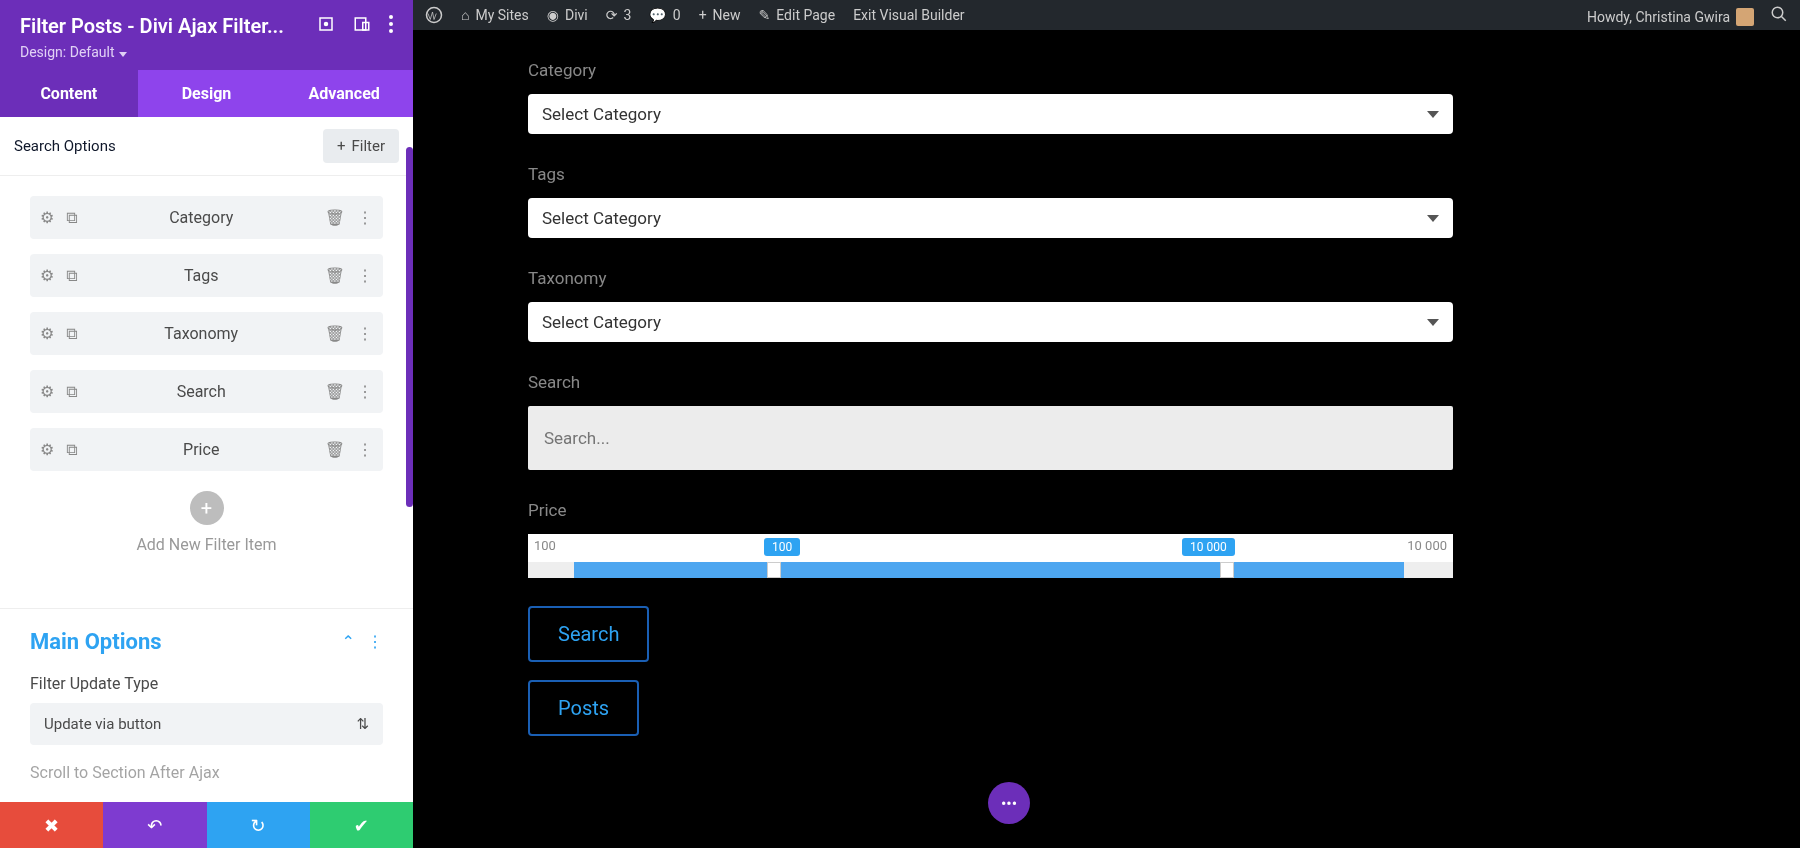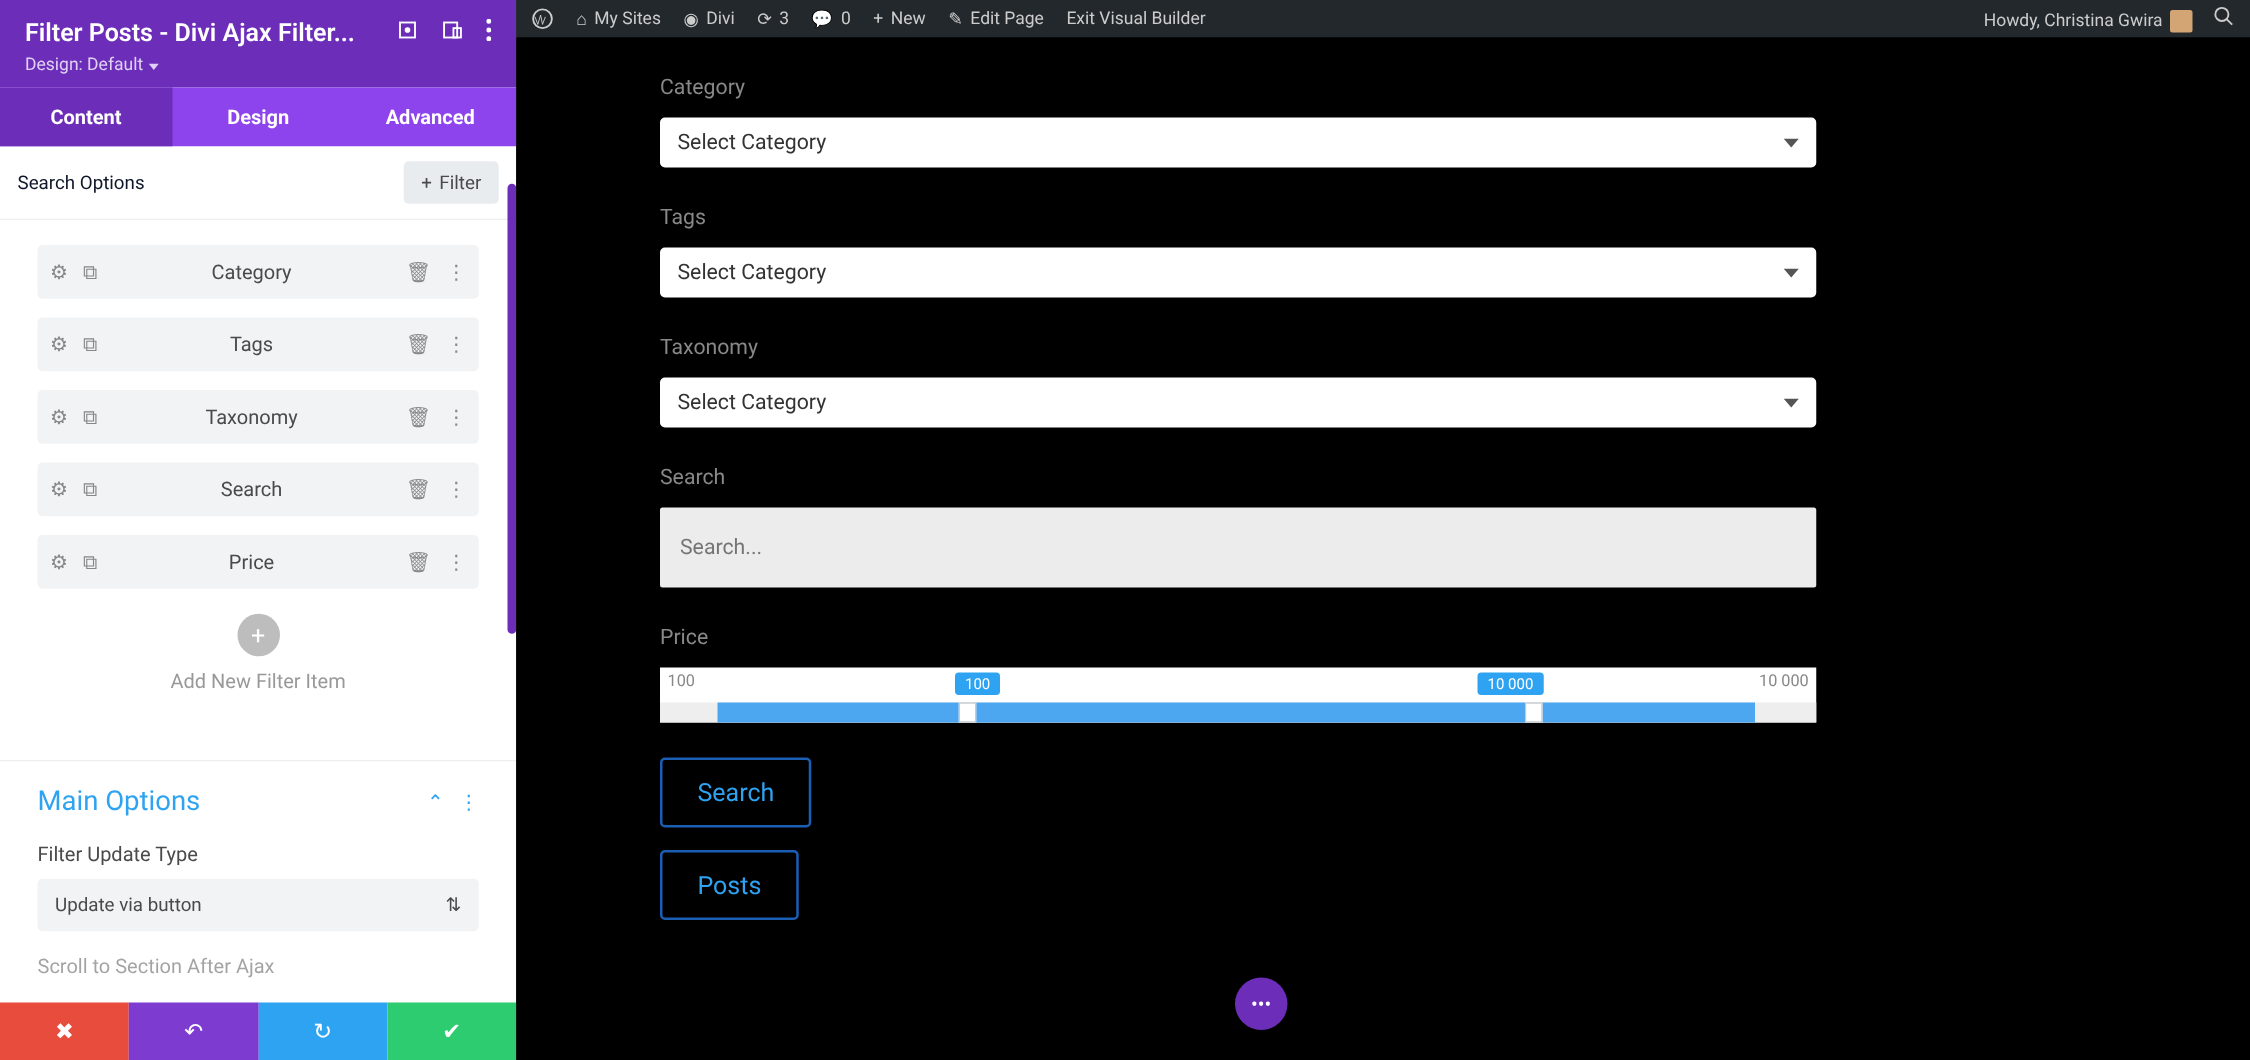--- a/index.html
+++ b/index.html
@@ -21,21 +21,21 @@
 .filter-list{padding:20px 30px 10px;overflow-y:auto;flex:1}
 .filter-item{background:#f1f3f5;border-radius:4px;margin-bottom:15px;display:flex;align-items:center;padding:12px 10px;justify-content:space-between}
 .filter-item-left{display:flex;gap:12px;color:#888}
 .filter-item-label{flex:1;text-align:center;color:#4a4a4a;font-size:16px}
 .filter-item-right{display:flex;gap:12px;color:#888}
 .add-new-filter{text-align:center;margin-top:20px;margin-bottom:30px}
 .add-circle{width:34px;height:34px;border-radius:50%;background:#bdbdbd;color:#fff;display:inline-flex;align-items:center;justify-content:center;font-size:20px;cursor:pointer;margin-bottom:10px}
 .add-new-filter-label{color:#999;font-size:16px}
 .main-options{padding:20px 30px;border-top:1px solid #eee}
 .main-options-header{display:flex;align-items:center;justify-content:space-between;margin-bottom:20px}
-.main-options-title{color:#2ea3f2;font-size:22px;font-weight:400}
+.main-options-title{color:#2ea3f2;font-size:22px;font-weight:700}
 .main-options-icons{display:flex;gap:12px;color:#2ea3f2;align-items:center}
 .option-label{color:#4a4a4a;font-size:16px;margin-bottom:10px}
 .select-box{background:#f1f3f5;border:none;border-radius:4px;padding:12px 14px;width:100%;font-size:15px;color:#4a4a4a;display:flex;justify-content:space-between;align-items:center;cursor:pointer}
 .scroll-section{color:#4a4a4a;font-size:16px;margin-top:18px;opacity:.5}
 .footer-bar{display:flex;height:46px}
 .footer-btn{flex:1;display:flex;align-items:center;justify-content:center;color:#fff;cursor:pointer;font-size:18px}
 .fb-red{background:#e74c3c}
 .fb-purple{background:#7e3bd0}
 .fb-blue{background:#2ea3f2}
 .fb-green{background:#2ecc71}

